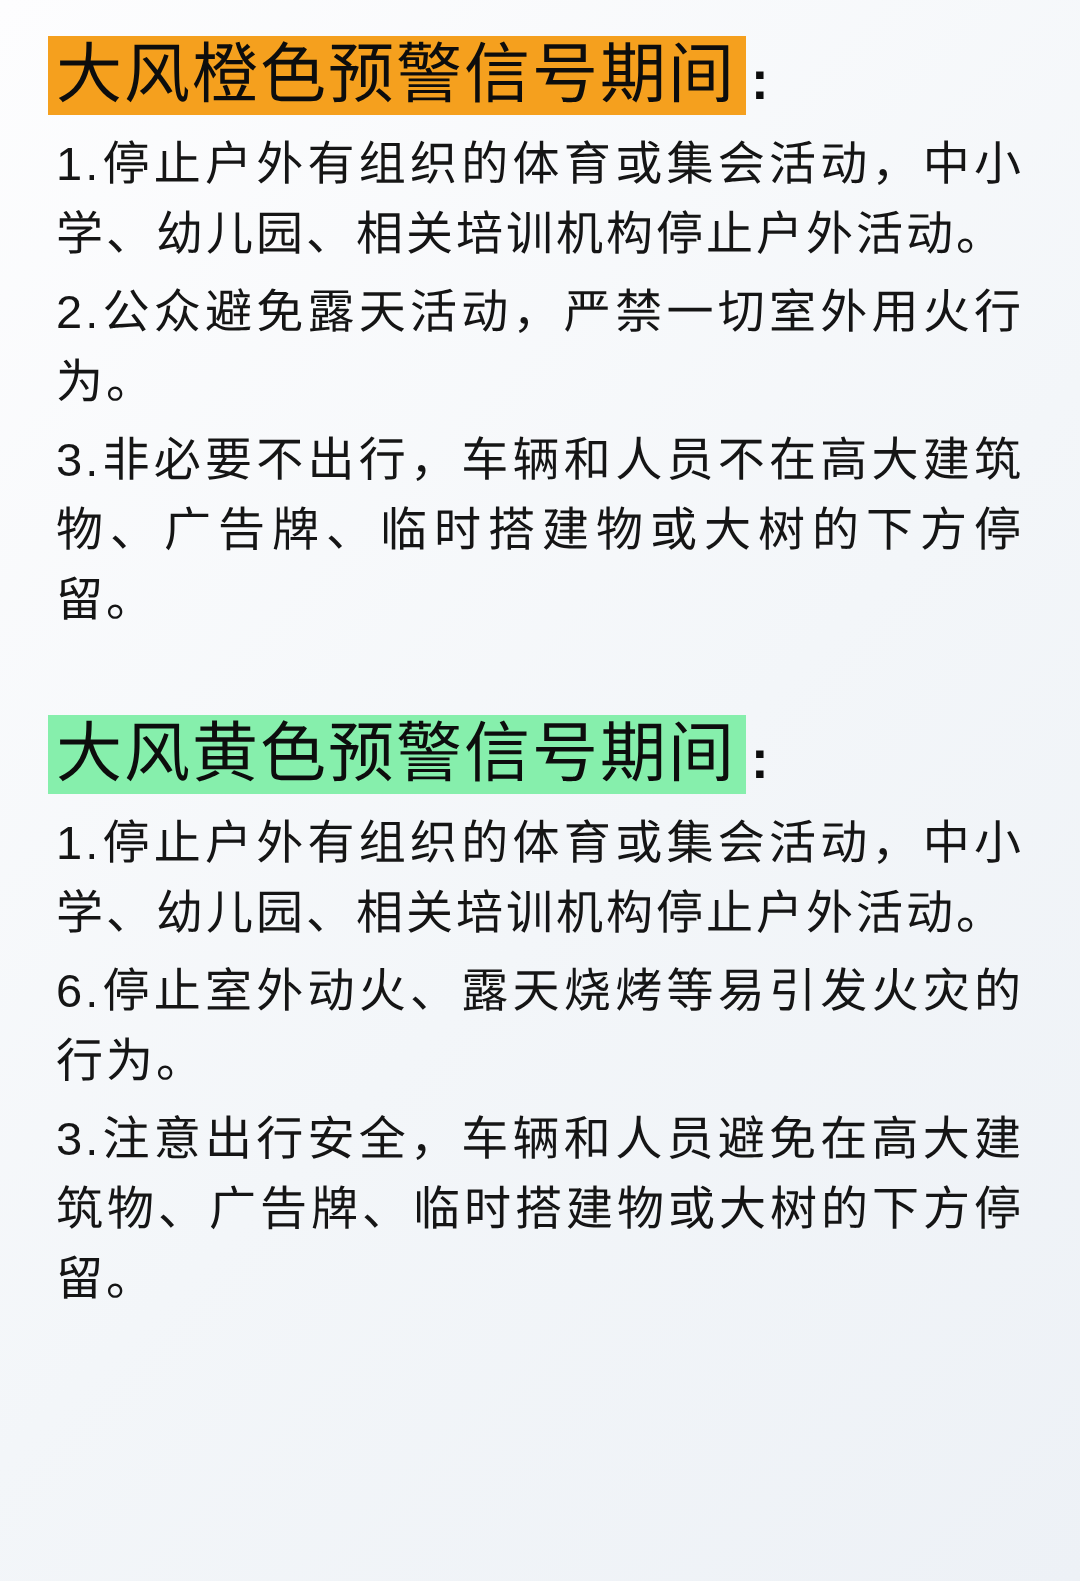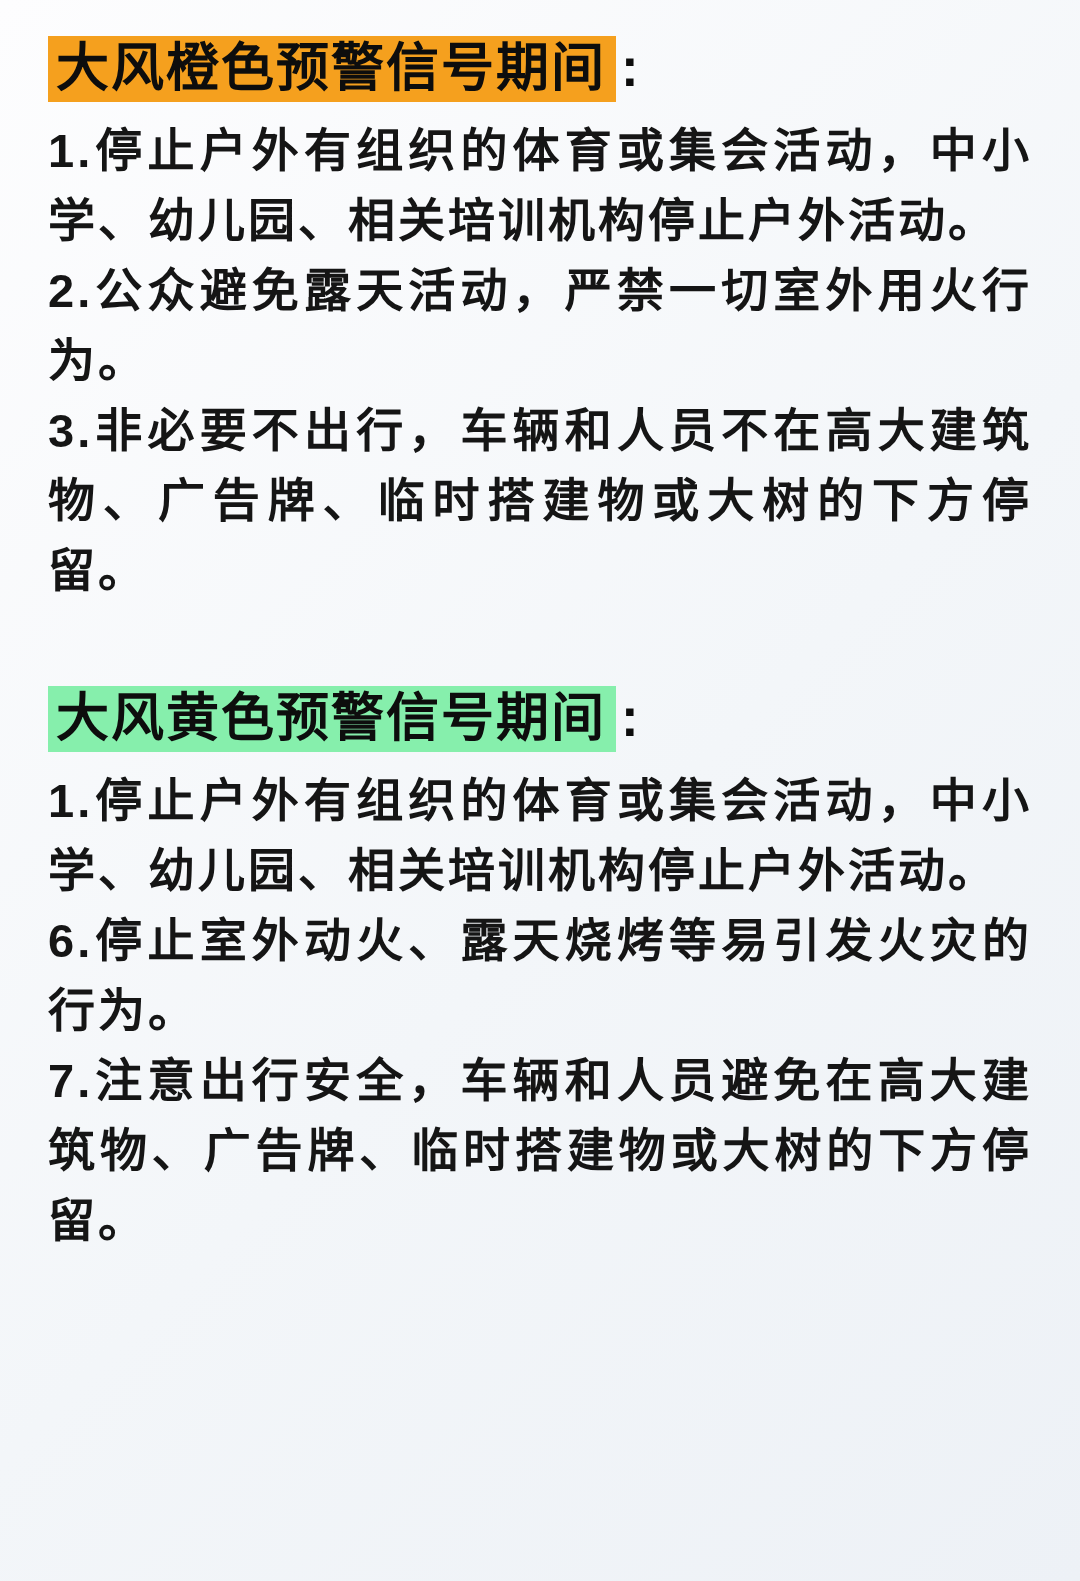--- a/index.html
+++ b/index.html
@@ -25,45 +25,45 @@
   .section + .section {
     margin-top: 80px;
   }
   .banner-row {
     margin: 0 0 14px 0;
     white-space: nowrap;
   }
   .hl {
     display: inline-block;
     padding: 5px 10px 8px 8px;
-    font-size: 53px;
+    font-size: 66px;
     line-height: 1.0;
-    font-weight: 700;
+    font-weight: 400;
     color: #0d0d0d;
     letter-spacing: 2px;
   }
   .colon {
     display: inline-block;
     font-size: 53px;
     line-height: 1.0;
     font-weight: 800;
     color: #0d0d0d;
     margin-left: 5px;
     vertical-align: bottom;
     padding-bottom: 8px;
   }
   .items {
     margin: 0;
   }
   p.item {
-    margin: 0;
+    margin: 8px;
     font-size: 47px;
     line-height: 70px;
     letter-spacing: 3px;
-    font-weight: 700;
+    font-weight: 400;
     color: #151515;
     text-align: justify;
     text-justify: inter-character;
   }
 </style>
 </head>
 <body>
 
 <div class="page">
 
@@ -78,17 +78,17 @@
     </div>
   </div>
 
   <div class="section">
     <div class="banner-row">
       <span class="hl" style="background-color: #86efac;">大风黄色预警信号期间</span><span class="colon">:</span>
     </div>
     <div class="items">
       <p class="item">1.停止户外有组织的体育或集会活动，中小学、幼儿园、相关培训机构停止户外活动。</p>
       <p class="item">6.停止室外动火、露天烧烤等易引发火灾的行为。</p>
-      <p class="item">7.注意出行安全，车辆和人员避免在高大建筑物、广告牌、临时搭建物或大树的下方停留。</p>
+      <p class="item">3.注意出行安全，车辆和人员避免在高大建筑物、广告牌、临时搭建物或大树的下方停留。</p>
     </div>
   </div>
 
 </div>
 
 </body></html>

